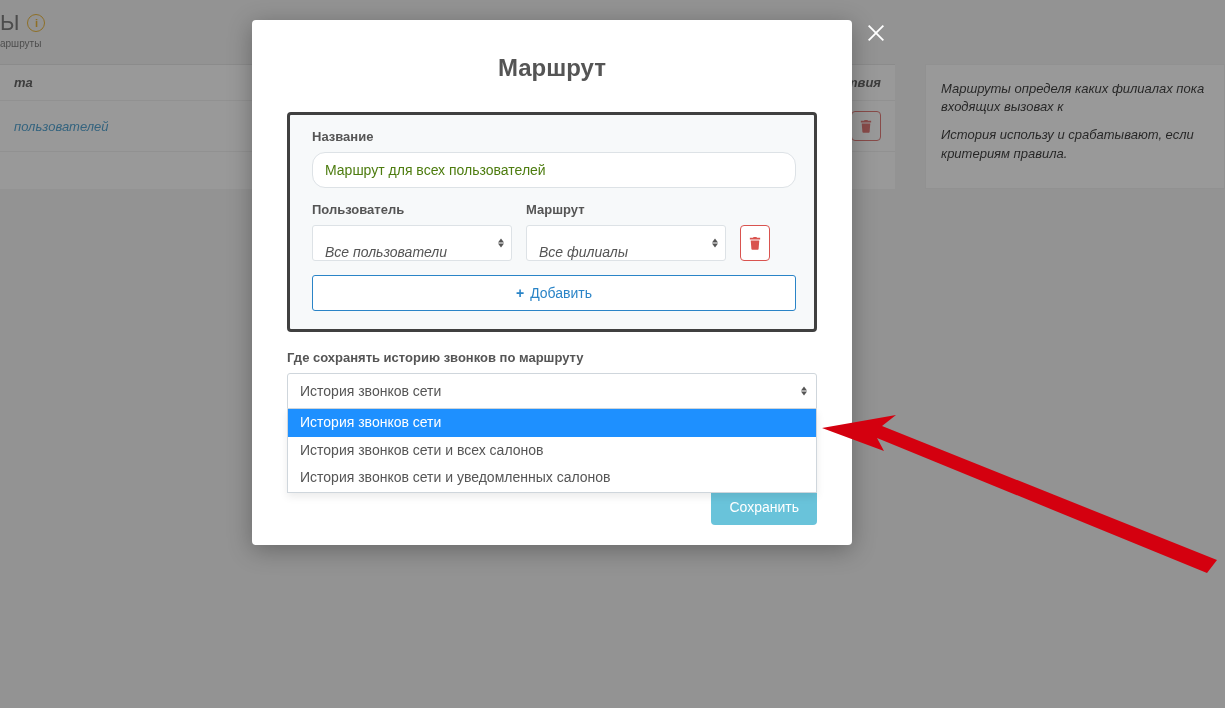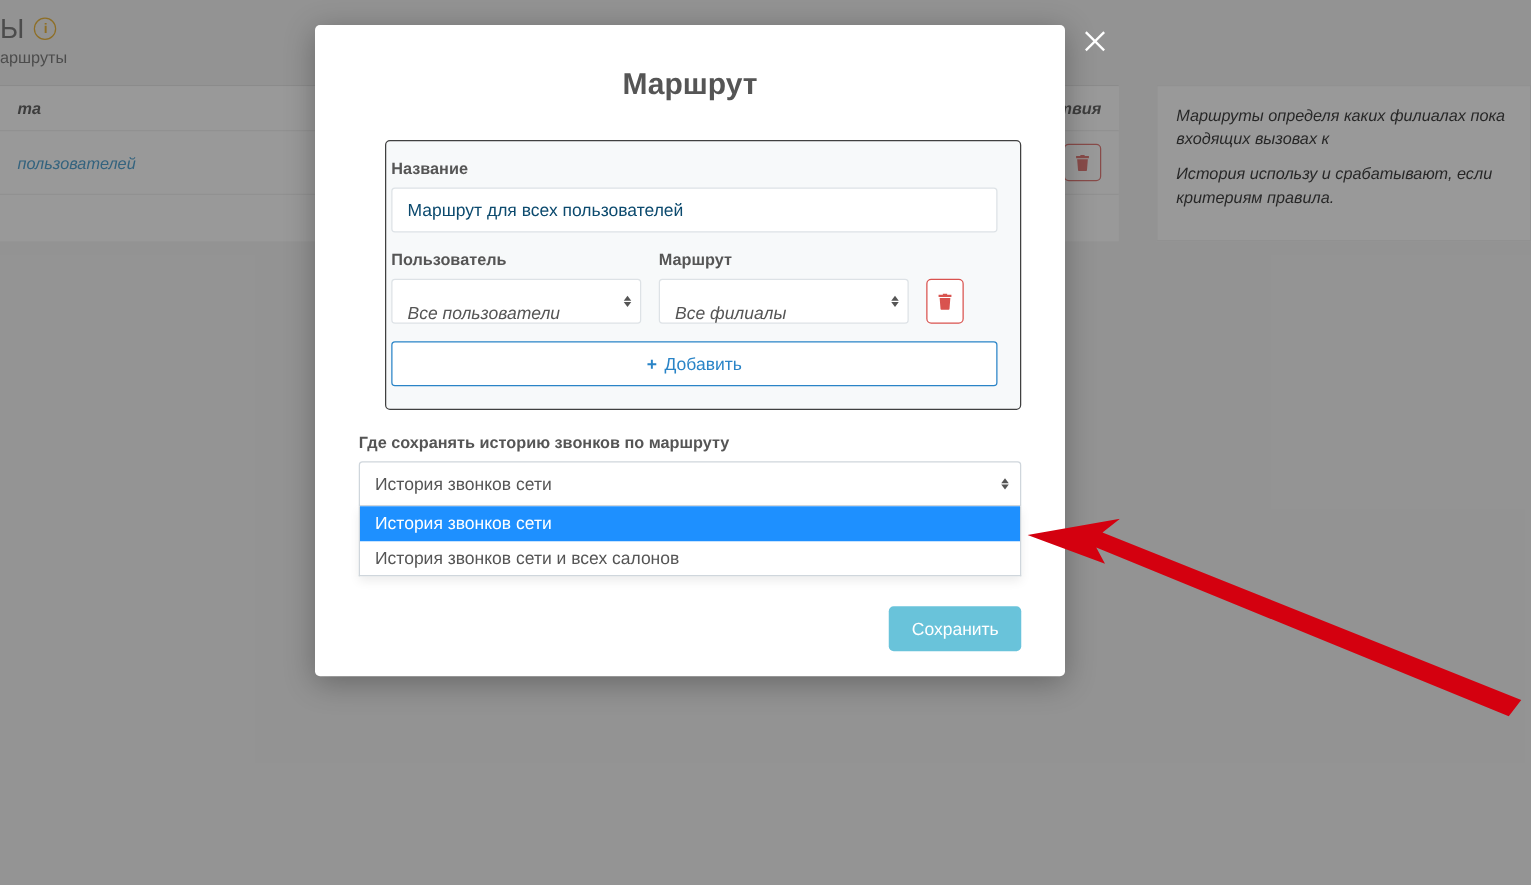--- a/index.html
+++ b/index.html
@@ -4,21 +4,21 @@
 <style>
   * { box-sizing: border-box; margin: 0; padding: 0; }
   html, body { width: 1225px; height: 708px; font-family: "Helvetica Neue", Arial, sans-serif; overflow: hidden; }
   body { background: #f2f2f2; position: relative; }
 
   
   .bg-page { width: 100%; height: 100%; padding: 0; color: #333; }
   .bg-title-row { display: flex; align-items: center; padding: 10px 0 2px 0; }
   .bg-title { font-size: 22px; font-weight: 400; color: #555; }
   .bg-info-icon { margin-left: 8px; display: inline-flex; align-items: center; justify-content: center; width: 18px; height: 18px; border: 1.5px solid #e6a100; border-radius: 50%; color: #e6a100; font-size: 11px; font-weight: bold; }
-  .bg-subtitle { font-size: 13px; color: #555; margin-bottom: 15px; }
+  .bg-subtitle { font-size: 10px; color: #555; margin-bottom: 15px; }
   .bg-content-row { display: flex; gap: 30px; font-style: italic; }
   .bg-table { flex: 1; background: #fff; border-top: 1px solid #e0e0e0; }
   .bg-table-header { display: flex; justify-content: space-between; padding: 10px 14px; font-size: 13px; font-weight: 700; color: #333; background:#fff; border-bottom: 1px solid #eee;}
   .bg-table-row { display: flex; justify-content: space-between; align-items: center; padding: 10px 14px; border-bottom: 1px solid #eee; }
   .bg-route-link { color: #1f88c4; font-size: 13px; text-decoration: none; }
   .bg-actions { display:flex; gap:6px; }
   .bg-action-btn { width: 30px; height: 30px; border-radius: 4px; display:flex; align-items:center; justify-content:center; font-size:12px; cursor:pointer; }
   .bg-edit-btn { border: 1px solid #2a84c7; color: #2a84c7; background:#fff; }
   .bg-del-btn { border: 1px solid #d9534f; color: #d9534f; background:#fff; }
   .bg-sidebar { width: 300px; background:#fff; padding: 15px; font-size: 13px; color:#000000; border:1px solid #eee; }
@@ -27,23 +27,23 @@
   
   .overlay { position:absolute; inset:0; background: rgba(70,70,70,0.55); }
 
   
   .modal { position:absolute; top:20px; left:252px; width:600px; background:#fff; border-radius:4px; box-shadow: 0 5px 25px rgba(0,0,0,0.3); padding: 0 0 20px 0; }
   .modal-close { position:absolute; top:22px; left:865px; color:#fff; cursor:pointer; }
   .modal-close svg { width:22px; height:22px; }
   .modal-title { text-align:center; font-size:24px; color:#555; font-weight:700; padding: 34px 0 30px 0; }
 
   .modal-body { padding: 0 35px; }
-  .section { background:#f7f9fa; border:1px solid #404040; border-radius:4px; padding: 14px 18px 18px 4px; margin-bottom: 15px; margin-left: 21px; }
+  .section { background:#f7f9fa; border:3px solid #404040; border-radius:4px; padding: 14px 18px 18px 22px; margin-bottom: 15px; }
   .label { font-size:13px; font-weight:700; color:#555; margin-bottom:8px; display:block; }
-  .text-input { width:100%; height:36px; padding:0 12px; border:1px solid #dde2e6; border-radius:3px; font-size:14px; color:#0c4a6e; background:#fff; }
+  .text-input { width:100%; height:36px; padding:0 12px; border:1px solid #dde2e6; border-radius:13px; font-size:14px; color:#4d7c0f; background:#fff; }
 
   .cols { display:flex; gap:14px; margin-top:14px; align-items:flex-end; }
   .col { display:flex; flex-direction:column; }
   .col-user { width: 200px; }
   .col-branch { width: 200px; }
   .col-del { flex:0 0 auto; }
   .select-wrap { position:relative; }
   .select-box { width:100%; height:36px; padding:0 26px 0 12px; border:1px solid #dde2e6; border-radius:3px; font-size:14px; color:#555; background:#fff; display:flex; align-items:flex-end; cursor:pointer;font-style:italic; }
   .select-caret { position:absolute; right:8px; top:50%; transform:translateY(-50%); display:flex; flex-direction:column; gap:1px; }
   .select-caret::before, .select-caret::after { content:""; width:0; height:0; border-left:3px solid transparent; border-right:3px solid transparent; }
@@ -161,20 +161,21 @@
     <div class="hist-section">
       <div class="hist-label">Где сохранять историю звонков по маршруту</div>
       <div class="hist-select">
         <div class="hist-box">
           <span>История звонков сети</span>
           <span class="select-caret" style="right:10px;"></span>
         </div>
         <div class="hist-dropdown">
           <div class="hist-option selected">История звонков сети</div>
           <div class="hist-option">История звонков сети и всех салонов</div>
+          <div class="hist-option">История звонков сети и уведомленных салонов</div>
         </div>
       </div>
     </div>
 
     <div class="modal-footer">
       <button class="save-btn">Сохранить</button>
     </div>
   </div>
 </div>
 

